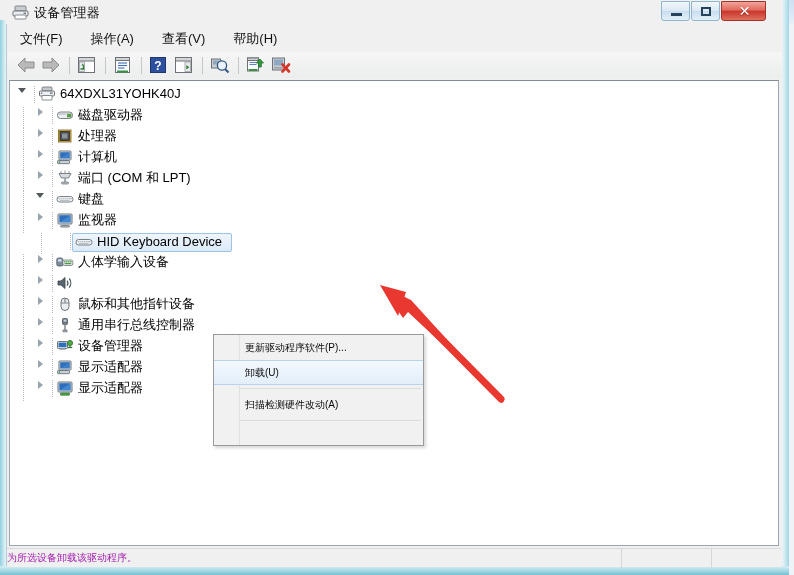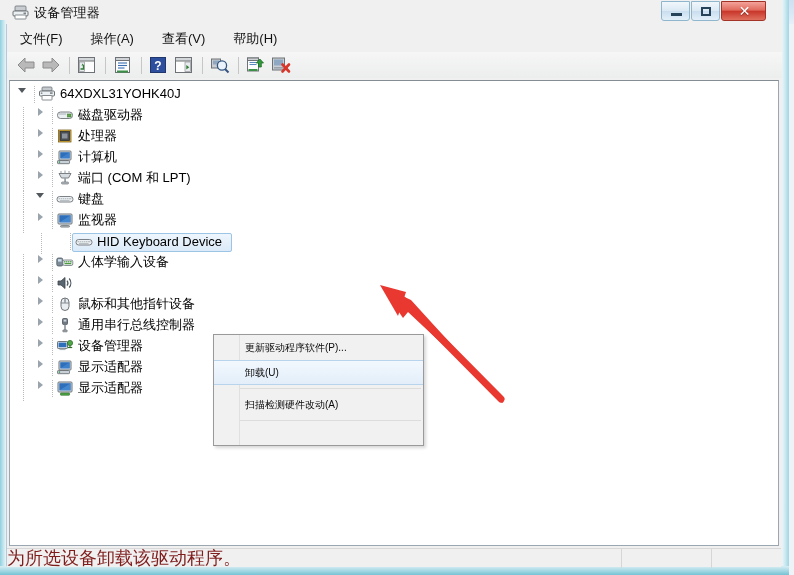--- a/index.html
+++ b/index.html
@@ -306,21 +306,21 @@
   
   .statusbar {
     position: absolute; left: 7px; top: 548px;
     width: 774px; height: 19px;
     background: #f0f0f0;
     border-top: 1px solid #d8d8d8;
     display: flex; align-items: center;
     box-sizing: border-box;
   }
   .status-text {
-    font-size: 18px; color: #7f1d1d;
+    font-size: 10px; color: #a21caf;
     white-space: nowrap;
   }
   .status-div {
     position: absolute;
     top: 0; width: 1px; height: 19px;
     background: #d6d6d6;
   }
 </style>
 </head>
 <body>

